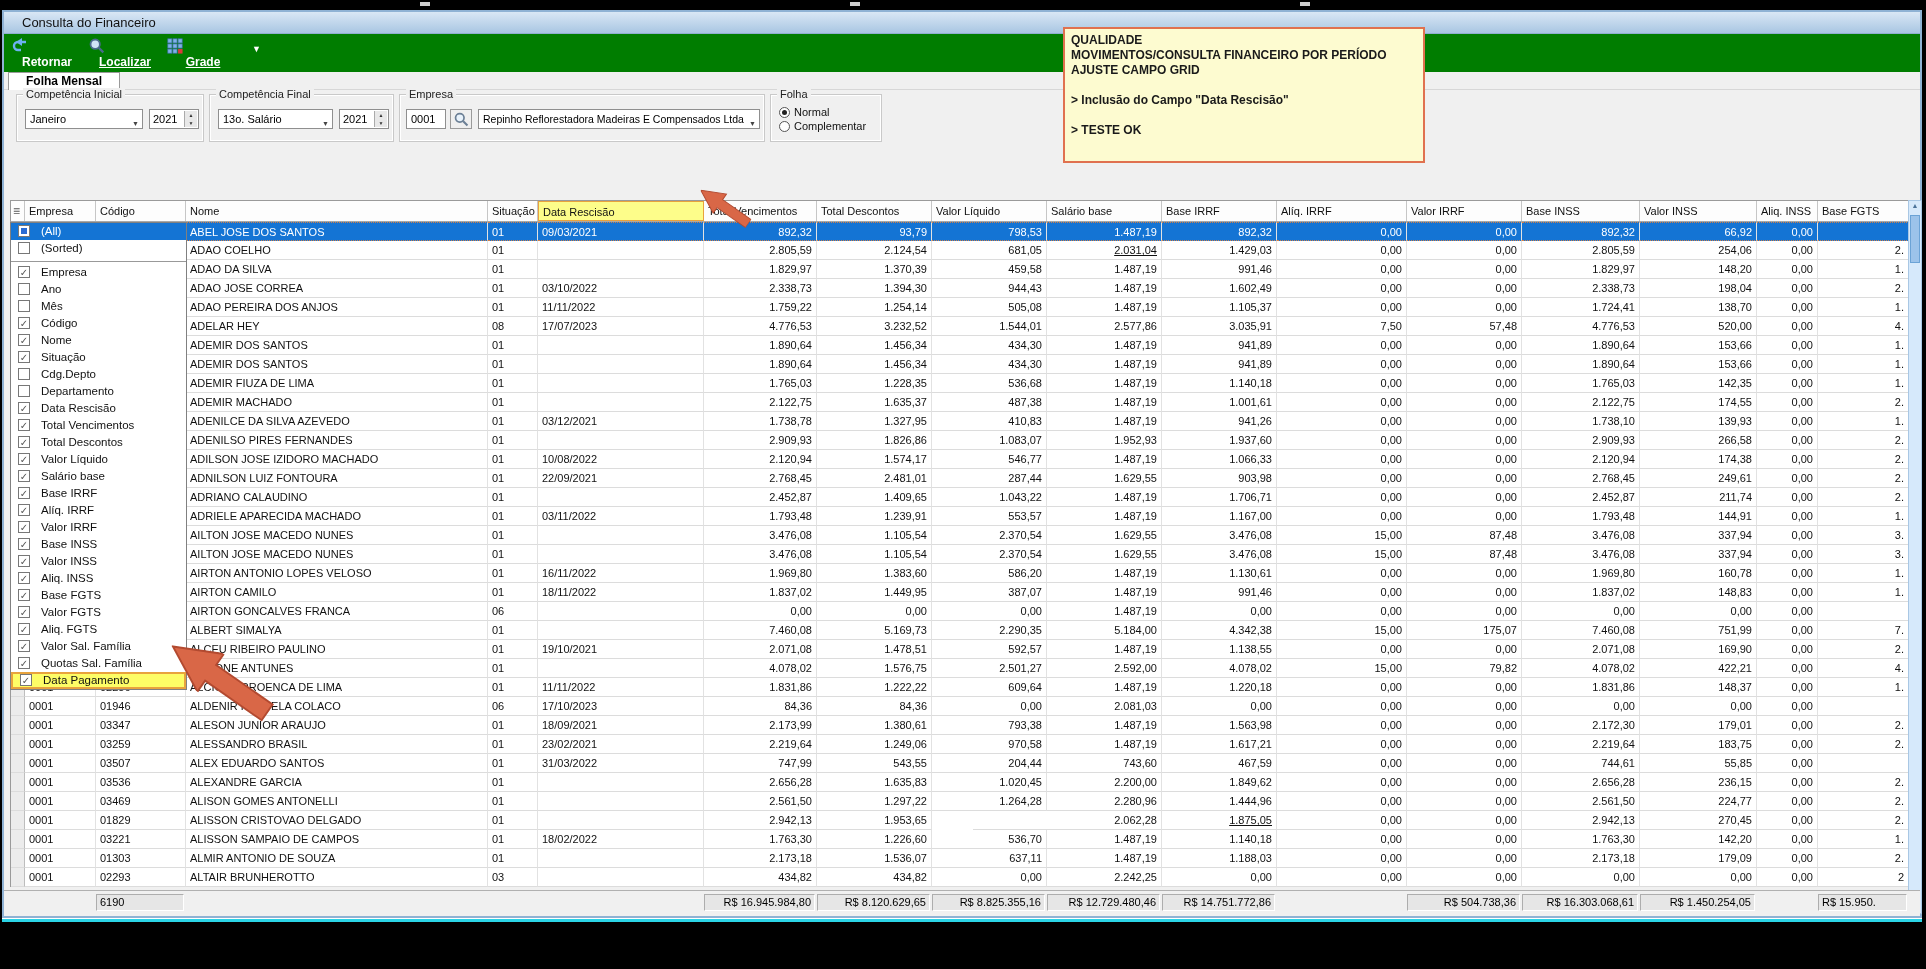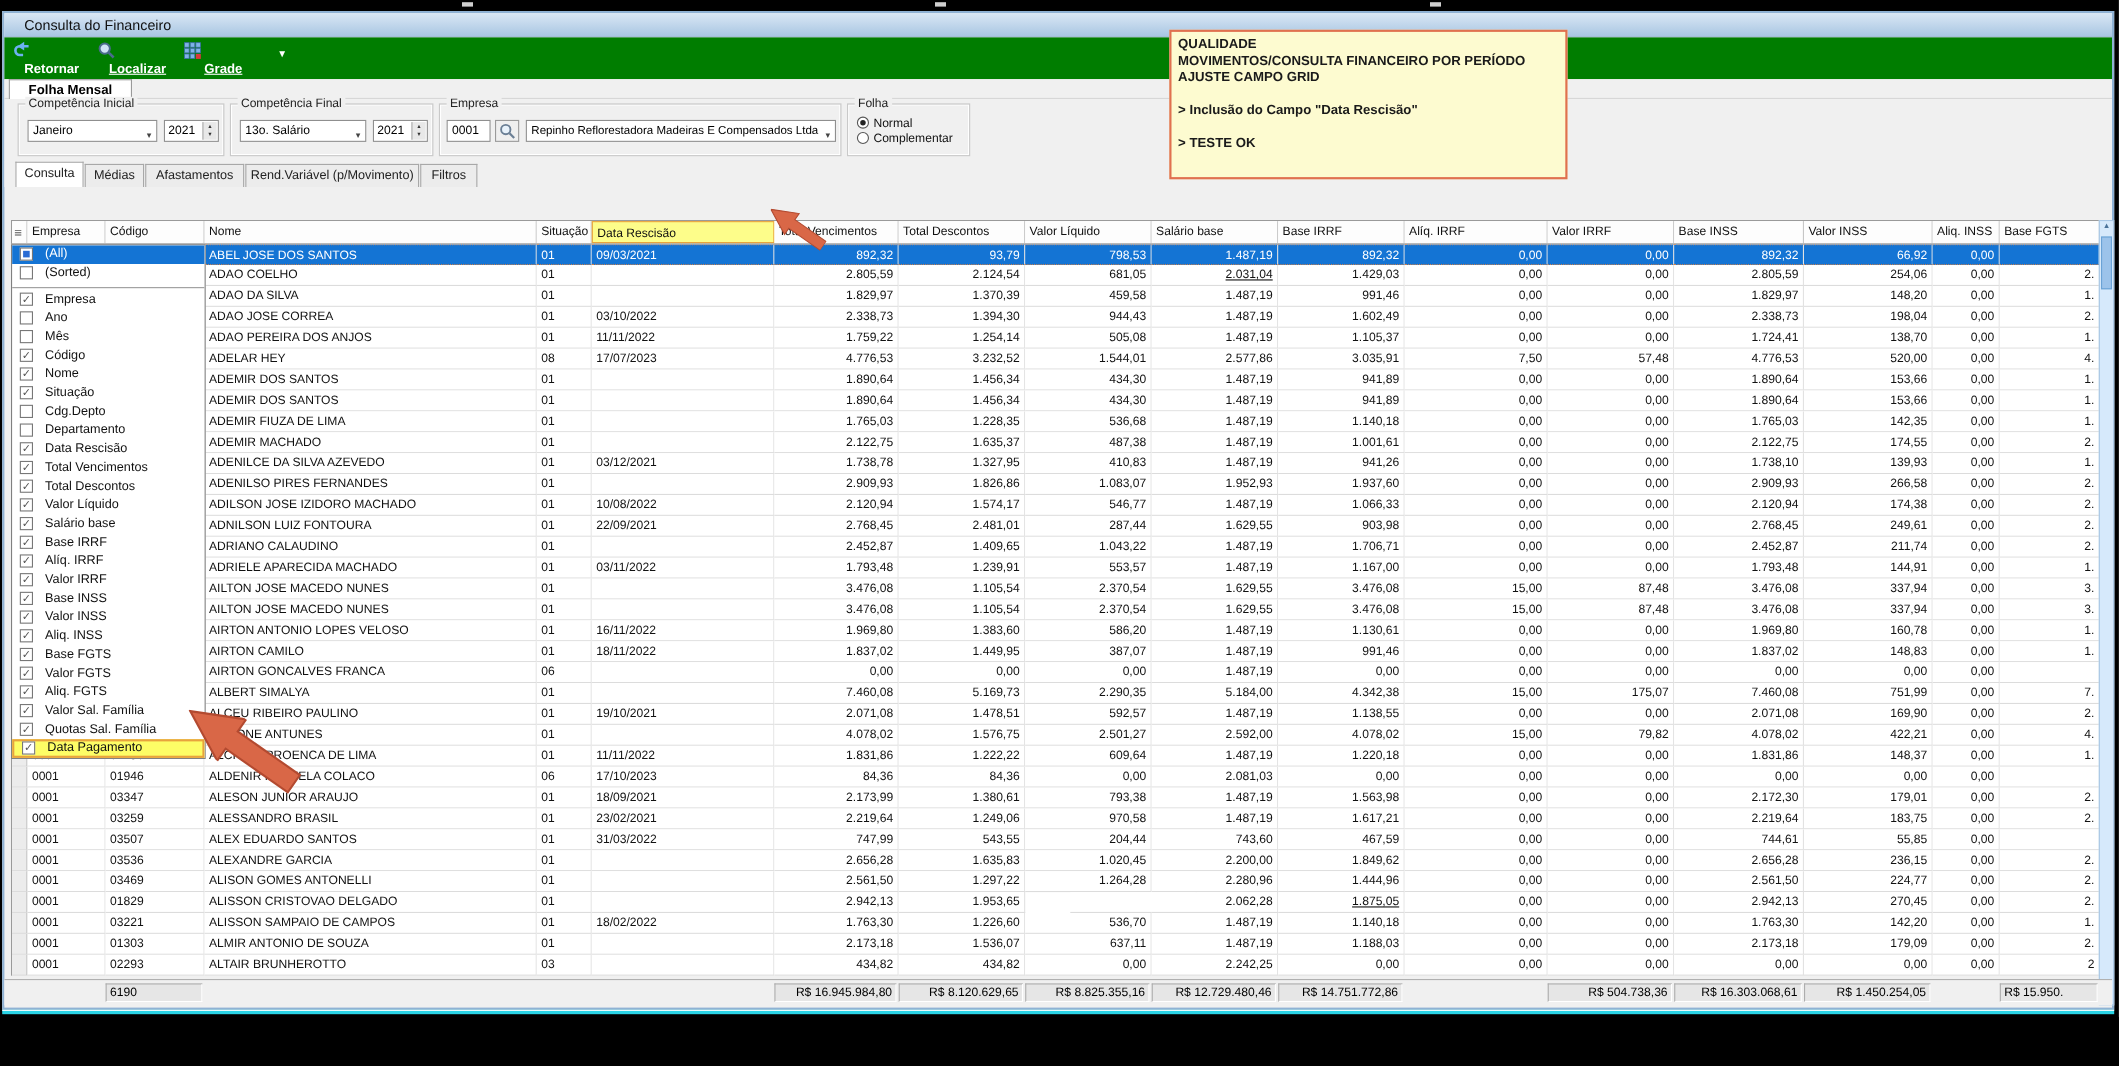--- a/index.html
+++ b/index.html
@@ -201,27 +201,20 @@
   <div class="note" id="note">
       <div>QUALIDADE</div>
       <div>MOVIMENTOS/CONSULTA FINANCEIRO POR PERÍODO</div>
       <div>AJUSTE CAMPO GRID</div>
       <div>&nbsp;</div>
       <div>&gt; Inclusão do Campo "Data Rescisão"</div>
       <div>&nbsp;</div>
       <div>&gt; TESTE OK</div>
     </div>
 
-  <div class="tabs-row" id="tabsrow">
-      <div class="tab active" style="left: 10px; width: 62px;">Consulta</div>
-      <div class="tab" style="left: 73px; width: 54px;">Médias</div>
-      <div class="tab" style="left: 128px; width: 90px;">Afastamentos</div>
-      <div class="tab" style="left: 219px; width: 158px;">Rend.Variável (p/Movimento)</div>
-      <div class="tab" style="left: 378px; width: 52px;">Filtros</div>
-    </div>
 
 
   <div class="grid-header" id="gridheader" style="width: 1900px;">
       <div class="hcell" style="left: 0px; width: 14px; color: rgb(85, 85, 85); font-size: 12px; padding: 0px 2px;">≡</div>
       <div class="hcell" style="left: 14px; width: 71px;">Empresa</div>
       <div class="hcell" style="left: 85px; width: 90px;">Código</div>
       <div class="hcell" style="left: 175px; width: 302px;">Nome</div>
       <div class="hcell" style="left: 477px; width: 50px;">Situação</div>
       <div class="hcell hl" style="left: 527px; width: 166px;">Data Rescisão</div>
       <div class="hcell" style="left: 693px; width: 113px;">Total Vencimentos</div>

